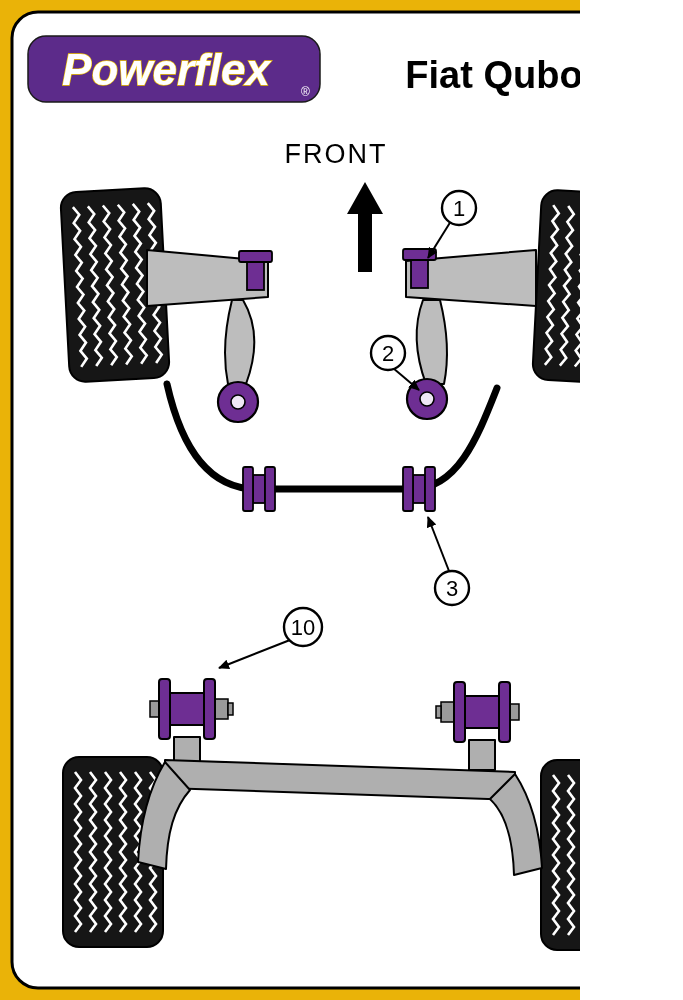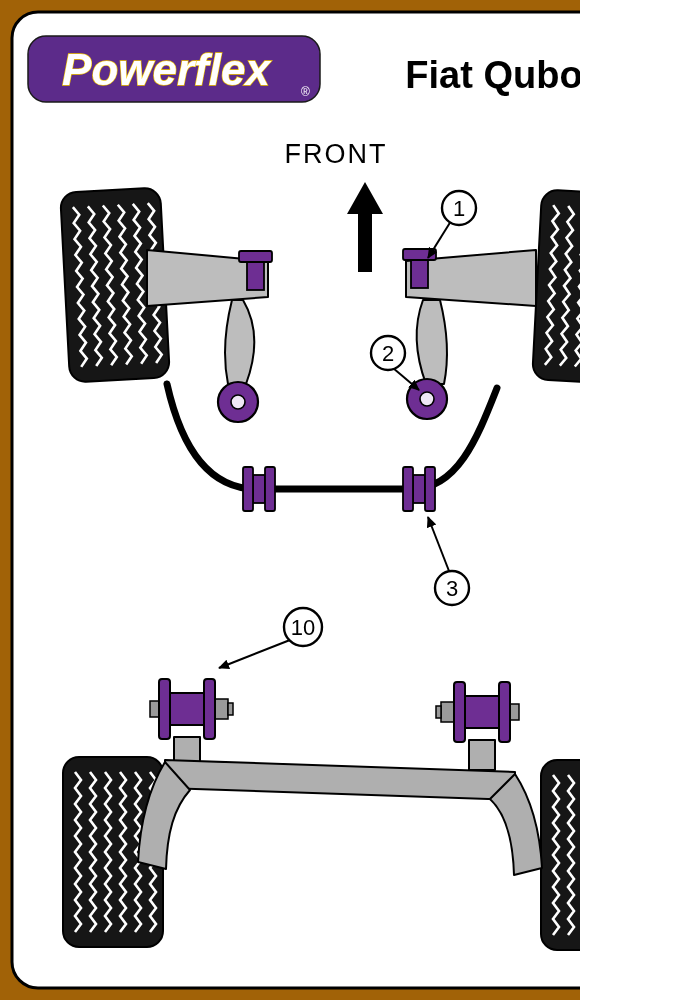--- a/index.html
+++ b/index.html
@@ -1,16 +1,16 @@
 <!DOCTYPE html>
 <html><head>
 <meta charset="utf-8">
 <style>
   html,body{margin:0;padding:0;background:#ffffff;}
-  .page{width:580px;height:1000px;position:relative;background:#a16207;overflow:hidden;text-decoration:underline;}
+  .page{width:580px;height:1000px;position:relative;background:#eab308;overflow:hidden;text-decoration:underline;}
   svg{display:block;}
   .title-text{font:700 38px "Liberation Sans",sans-serif;fill:#000;}
   .front-text{font:400 27px "Liberation Sans",sans-serif;fill:#000;letter-spacing:2px;}
   .logo-text{font:italic 700 44px "Liberation Sans",sans-serif;fill:#ffffff;stroke:#F0C400;stroke-width:1.3px;paint-order:stroke;}
   .reg-text{font:400 12px "Liberation Sans",sans-serif;fill:#ffffff;}
   .callout-num{font:400 22px "Liberation Sans",sans-serif;fill:#000;text-anchor:middle;}
 </style>
 </head>
 <body>
 

